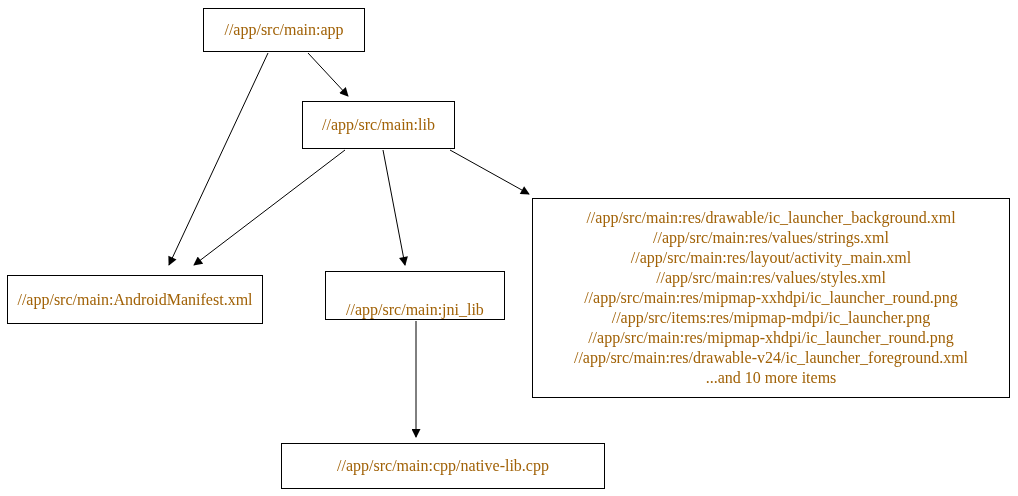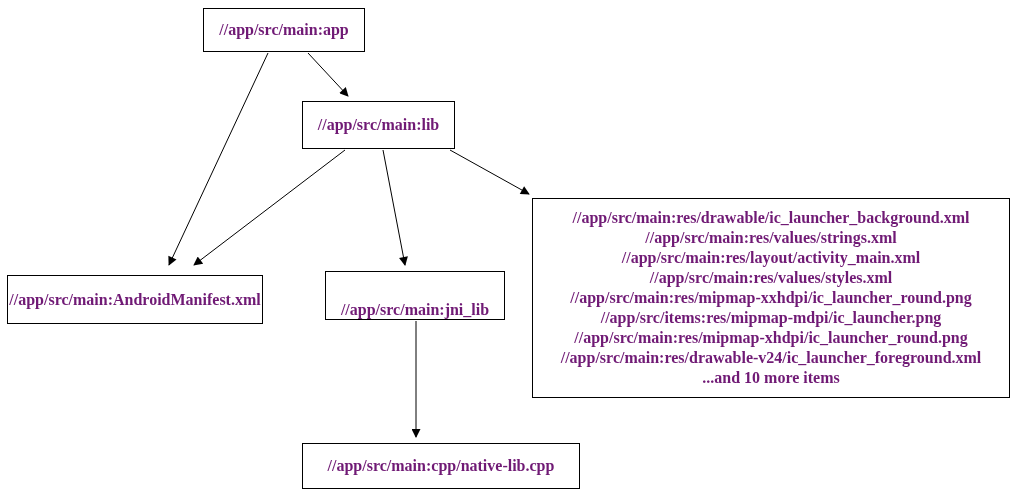--- a/index.html
+++ b/index.html
@@ -6,23 +6,22 @@
     margin: 0;
     padding: 0;
     background: #ffffff;
   }
   #canvas {
     position: relative;
     width: 1018px;
     height: 496px;
     background: #ffffff;
     font-family: "Liberation Serif", serif;
-    color: #701a75;
+    color: #a16207;
     overflow: hidden;
-    font-weight: bold;
   }
   #edges {
     position: absolute;
     left: 0;
     top: 0;
     width: 1018px;
     height: 496px;
   }
   .node {
     position: absolute;
@@ -43,21 +42,21 @@
   .node.multiline .res-line {
     line-height: 20px;
     font-size: 16px;
     white-space: nowrap;
   }
   #node-app        { left: 203px; top: 8px;   width: 162px; height: 44px; }
   #node-lib        { left: 302px; top: 101px; width: 153px; height: 48px; }
   #node-manifest   { left: 7px;   top: 275px; width: 256px; height: 49px; }
   #node-jni-lib    { left: 325px; top: 271px; width: 180px; height: 49px; align-items: flex-end; }
   #node-resources  { left: 532px; top: 198px; width: 478px; height: 200px; }
-  #node-cpp        { left: 281px; top: 443px; width: 278px; height: 46px; margin-left: 21px; }
+  #node-cpp        { left: 281px; top: 443px; width: 324px; height: 46px; }
   line.edge {
     stroke: #000000;
     stroke-width: 1;
   }
 </style>
 </head>
 <body>
 
 <div id="canvas">
 

